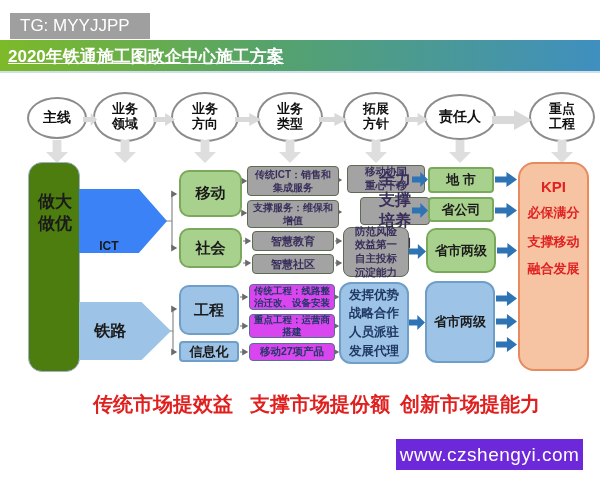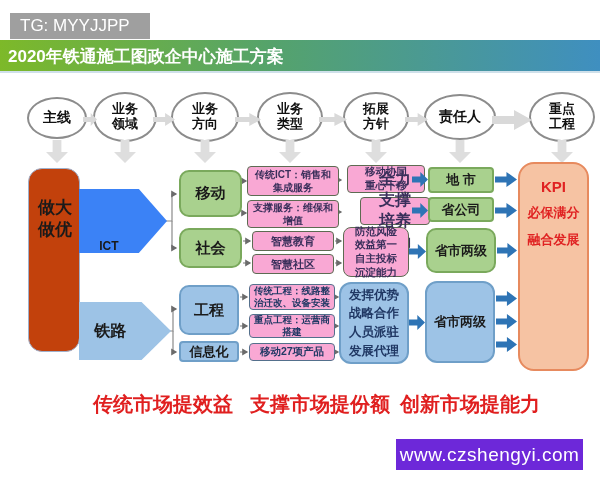--- a/index.html
+++ b/index.html
@@ -1,47 +1,47 @@
 <!DOCTYPE html>
 <html><head>
 <meta charset="utf-8">
 <style>
   html,body{margin:0;padding:0;}
   body{width:600px;height:480px;background:#ffffff;font-family:"Liberation Sans",sans-serif;position:relative;overflow:hidden;}
   .abs{position:absolute;}
 
   
   .tg-badge{left:10px;top:13px;width:140px;height:26px;background:#9f9f9f;color:#fff;font-size:17px;line-height:26px;padding-left:10px;box-sizing:border-box;}
-  .title-bar{left:0;top:40px;width:600px;height:33px;background:linear-gradient(90deg,#7db929 0%,#55a36b 45%,#3f8fc0 100%);color:#fff;font-weight:bold;font-size:17px;line-height:33px;padding-left:8px;box-sizing:border-box;border-bottom:2px solid #cfe0ea;}
+  .title-bar{left:0;top:40px;width:600px;height:33px;background:linear-gradient(90deg,#7db929 0%,#55a36b 45%,#3f8fc0 100%);color:#fff;font-weight:bold;font-size:17px;line-height:33px;padding-left:8px;box-sizing:border-box;border-bottom:2px solid #cfe0ea;text-decoration:underline;}
 
   
   .oval{background:#fff;border:2px solid #8c8c8c;border-radius:50%;display:flex;align-items:center;justify-content:center;font-weight:bold;color:#111;box-sizing:border-box;}
   .oval .inner{text-align:center;word-break:break-all;line-height:1.15;font-size:13px;}
   .oval .one{white-space:nowrap;font-size:14px;}
   .oval .two{width:28px;}
 
   
   .hconn{background:#d9d9d9;height:13px;top:113px;clip-path:polygon(0 30%,55% 30%,55% 0,100% 50%,55% 100%,55% 70%,0 70%);}
   .darrow{width:22px;height:23px;top:140px;background:#dedede;clip-path:polygon(30% 0,70% 0,70% 52%,100% 52%,50% 100%,0 52%,30% 52%);}
 
   
-  .tallbox{left:28px;top:162px;width:52px;height:184px;background:#c2410c;border:1px solid #9fb0cc;border-radius:14px;box-sizing:border-box;margin-top:6px;}
+  .tallbox{left:28px;top:162px;width:52px;height:210px;background:#4d7c0f;border:1px solid #9fb0cc;border-radius:14px;box-sizing:border-box;}
   .tallbox span{position:absolute;left:8px;width:36px;text-align:center;font-weight:bold;font-size:17px;line-height:1.3;word-break:break-all;color:#1a1a1a;}
   .pent{clip-path:polygon(0 0,68% 0,100% 50%,68% 100%,0 100%);display:flex;align-items:center;font-weight:bold;color:#1a1a1a;}
   .pent span{width:68%;text-align:center;}
   .pent.ict{left:79px;top:189px;width:88px;height:64px;background:#3b82f6;font-size:12px;align-items:flex-end;}
   .pent.rail{left:79px;top:302px;width:92px;height:58px;background:#9dc3e6;font-size:16px;}
 
   .box{display:flex;align-items:center;justify-content:center;font-weight:bold;color:#1a1a1a;box-sizing:border-box;text-align:center;}
   .gbox{background:#a9d18e;border:2px solid #7aa95c;}
   .bbox{background:#9dc3e6;border:2px solid #6f9fc8;}
   .r10{border-radius:10px;} .r4{border-radius:4px;} .r12{border-radius:12px;}
 
-  .tbox{display:flex;align-items:center;justify-content:center;text-align:center;font-weight:bold;font-size:10px;color:#3a2f5b;background:#f9a8d4;border:1.5px solid #5d6b52;border-radius:4px;word-break:break-all;line-height:1.3;padding:1px 3px;box-sizing:border-box;}
-  .tbox.blue{background:#f9a8d4;border-color:#54708c;color:#203864;}
+  .tbox{display:flex;align-items:center;justify-content:center;text-align:center;font-weight:bold;font-size:10px;color:#3a2f5b;background:#a3a3a3;border:1.5px solid #5d6b52;border-radius:4px;word-break:break-all;line-height:1.3;padding:1px 3px;box-sizing:border-box;}
+  .tbox.blue{background:#d946ef;border-color:#54708c;color:#203864;}
   .tbox .inner{margin:0 auto;}
 
   .pbig{display:flex;align-items:center;justify-content:center;text-align:center;font-weight:bold;box-sizing:border-box;}
   .pbig .inner{word-break:break-all;}
 
   
   .ba{height:15px;background:#2e74b5;clip-path:polygon(0 30%,52% 30%,52% 0,100% 50%,52% 100%,52% 70%,0 70%);}
 
   
   .vision{left:518px;top:162px;width:71px;height:209px;background:#f6c3a3;border:2px solid #e78a5e;border-radius:16px;box-sizing:border-box;color:#e02222;font-weight:bold;text-align:center;padding-top:14px;}
@@ -206,20 +206,21 @@
 <div class="abs ba" style="left:495px;top:172px;width:22px;"></div>
 <div class="abs ba" style="left:495px;top:203px;width:22px;"></div>
 <div class="abs ba" style="left:497px;top:243px;width:20px;"></div>
 <div class="abs ba" style="left:496px;top:291px;width:21px;"></div>
 <div class="abs ba" style="left:496px;top:314px;width:21px;"></div>
 <div class="abs ba" style="left:496px;top:337px;width:21px;"></div>
 
 <div class="abs vision">
   <div class="v0">KPI</div>
   <div class="v1">必保满分</div>
+  <div class="v3">支撑移动</div>
   <div class="v5">融合发展</div>
 </div>
 
 <div class="abs footer-red" style="left:88px;">传统市场提效益</div>
 <div class="abs footer-red" style="left:245px;">支撑市场提份额</div>
 <div class="abs footer-red" style="left:395px;">创新市场提能力</div>
 
 <div class="abs watermark">www.czshengyi.com</div>
 
 </body></html>

